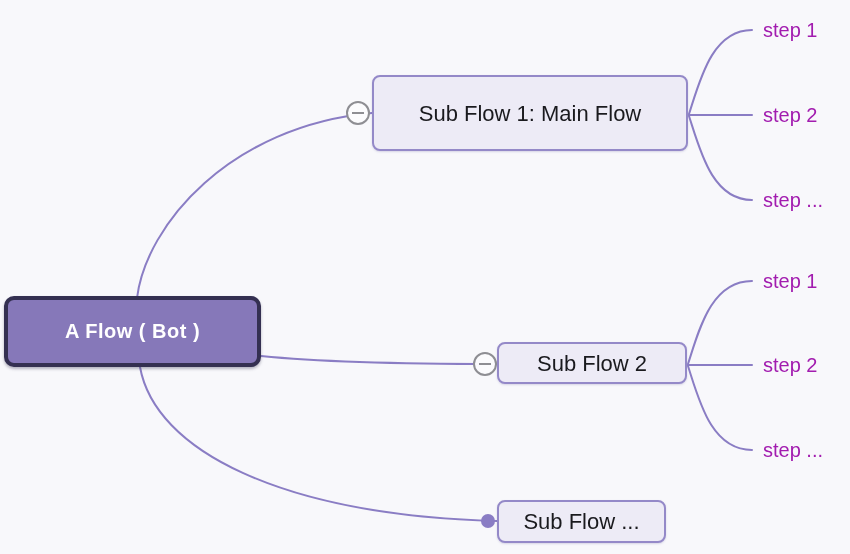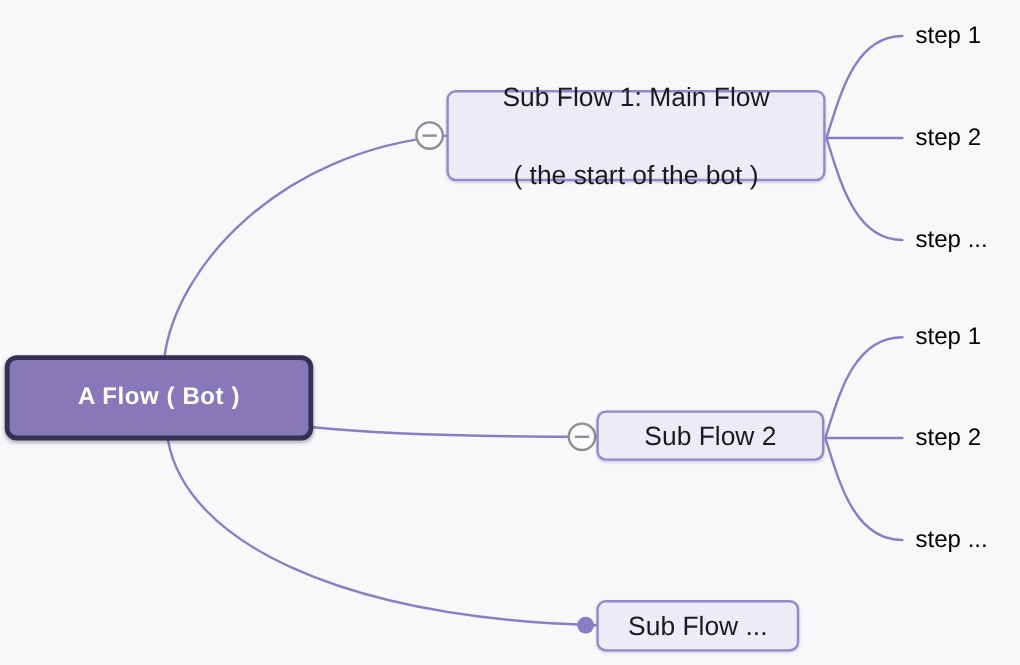--- a/index.html
+++ b/index.html
@@ -86,21 +86,21 @@
     border-radius: 50%;
     background: #8a7dc4;
   }
   .step-label {
     position: absolute;
     left: 763px;
     width: 85px;
     height: 26px;
     line-height: 26px;
     font-size: 20px;
-    color: #000000;
+    color: #a21caf;
     text-align: left;
     cursor: default;
     white-space: nowrap;
   }
   .s1a { top: 17px; }
   .s1b { top: 102px; }
   .s1c { top: 187px; }
   .s2a { top: 268px; }
   .s2b { top: 352px; }
   .s2c { top: 437px; }
@@ -125,21 +125,20 @@
   <div class="node root-node">
     <span>A Flow ( Bot )</span>
   </div>
 
   <div class="collapse-btn collapse-1">
     <span class="minus"></span>
   </div>
 
   <div class="node sub-node sub-node-1">
     <span>Sub Flow 1: Main Flow</span>
-    <span>( the start of the bot )</span>
   </div>
 
   <div class="collapse-btn collapse-2">
     <span class="minus"></span>
   </div>
 
   <div class="node sub-node sub-node-2">
     <span>Sub Flow 2</span>
   </div>
 

